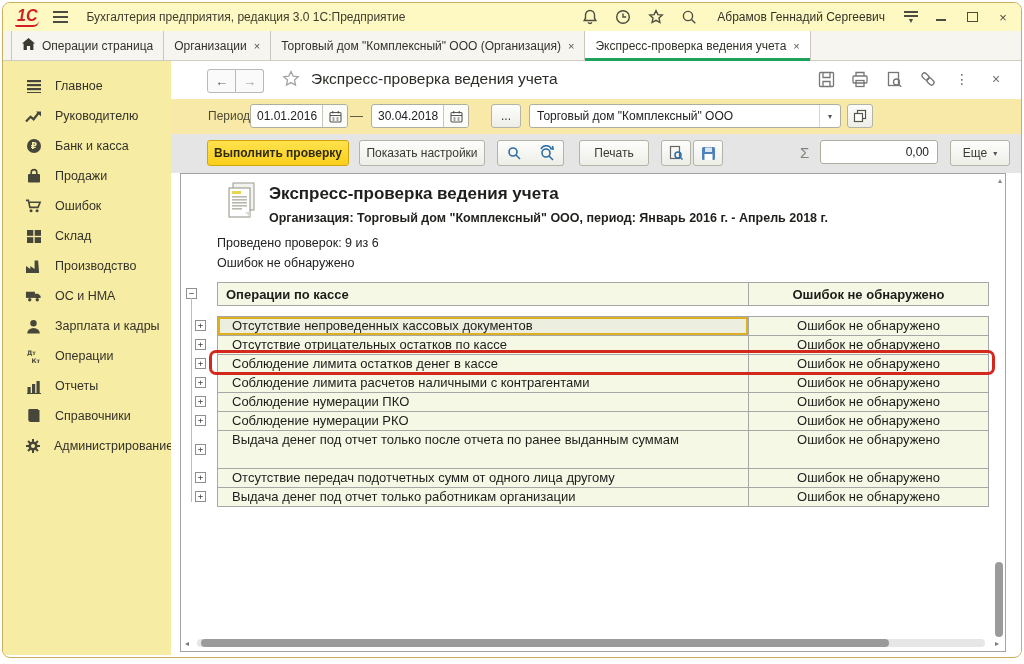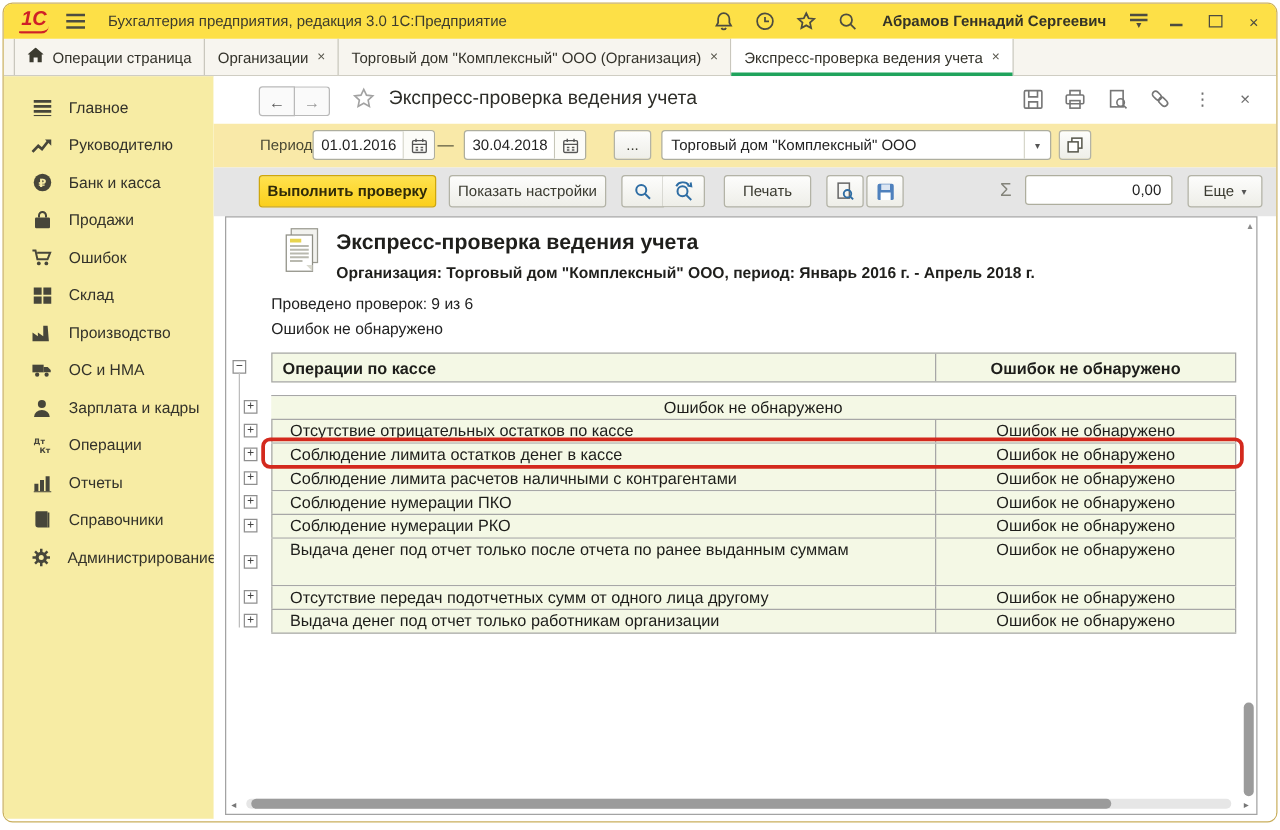--- a/index.html
+++ b/index.html
@@ -1,28 +1,28 @@
 <!DOCTYPE html>
 <html><head>
 <meta charset="utf-8">
 <style>
   html,body{margin:0;padding:0;}
   body{width:1024px;height:664px;background:#fff;font-family:"Liberation Sans","DejaVu Sans",sans-serif;position:relative;overflow:hidden;-webkit-font-smoothing:antialiased;}
   .window{position:absolute;left:2px;top:2px;width:1018px;height:654px;border:1px solid #c9af5d;border-radius:8px;overflow:hidden;background:#fff;}
 
   
-  .titlebar{height:28px;background:#fde047;display:flex;align-items:center;position:relative;}
+  .titlebar{height:28px;background:#fef9c3;display:flex;align-items:center;position:relative;}
   .logo1c{margin-left:12px;color:#cf2027;font-weight:bold;font-style:italic;font-size:16px;line-height:16px;border-bottom:2px solid #cf2027;padding:0 2px 1px 2px;border-radius:0 0 6px 2px;}
   .burger{margin-left:14px;display:flex;flex-direction:column;gap:3px;cursor:pointer;}
   .burger i{display:block;width:15px;height:2px;background:#4d4c40;}
   .app-title{margin-left:18px;font-size:12px;color:#3c3b2d;}
   .tb-right{position:absolute;right:10px;top:0;height:28px;display:flex;align-items:center;gap:15px;}
   .tb-ic{width:18px;height:18px;display:flex;align-items:center;justify-content:center;cursor:pointer;}
   .tb-ic svg{stroke:#4d4c40;fill:none;stroke-width:1.4;}
-  .user-name{font-size:12px;color:#343327;margin:0 4px;font-weight:bold;}
+  .user-name{font-size:12px;color:#343327;margin:0 4px;}
   .svc{display:flex;flex-direction:column;align-items:center;gap:2px;cursor:pointer;}
   .svc i{display:block;width:14px;height:2px;background:#4d4c40;}
   .svc .car{font-size:7px;color:#4d4c40;line-height:4px;}
   .wc{font-size:13px;color:#4d4c40;cursor:pointer;width:16px;text-align:center;}
   .wc-min i{display:inline-block;width:10px;height:2px;background:#4d4c40;margin-bottom:1px;}
   .wc-max i{display:inline-block;width:9px;height:8px;border:1.5px solid #4d4c40;}
 
   
   .tabbar{height:29px;background:#f7f5ef;border-bottom:1px solid #cfcdc3;display:flex;align-items:stretch;padding-left:8px;font-size:12px;color:#33322a;}
   .tab{display:flex;align-items:center;gap:7px;padding:0 10px;border-right:1px solid #c9c7bd;position:relative;cursor:pointer;white-space:nowrap;}
@@ -488,20 +488,21 @@
         <div class="expander" style="left:14px;top:317px;">+</div>
 
         <div class="rtable">
           <div class="t-head">
             <div class="c1">Операции по кассе</div>
             <div class="c2">Ошибок не обнаружено</div>
           </div>
           <div class="t-gap"></div>
           <div class="t-rows">
             <div class="t-row">
+              <div class="c1 selected"><span>Отсутствие непроведенных кассовых документов</span></div>
               <div class="c2">Ошибок не обнаружено</div>
             </div>
             <div class="t-row">
               <div class="c1"><span>Отсутствие отрицательных остатков по кассе</span></div>
               <div class="c2">Ошибок не обнаружено</div>
             </div>
             <div class="t-row">
               <div class="c1"><span>Соблюдение лимита остатков денег в кассе</span></div>
               <div class="c2">Ошибок не обнаружено</div>
             </div>

